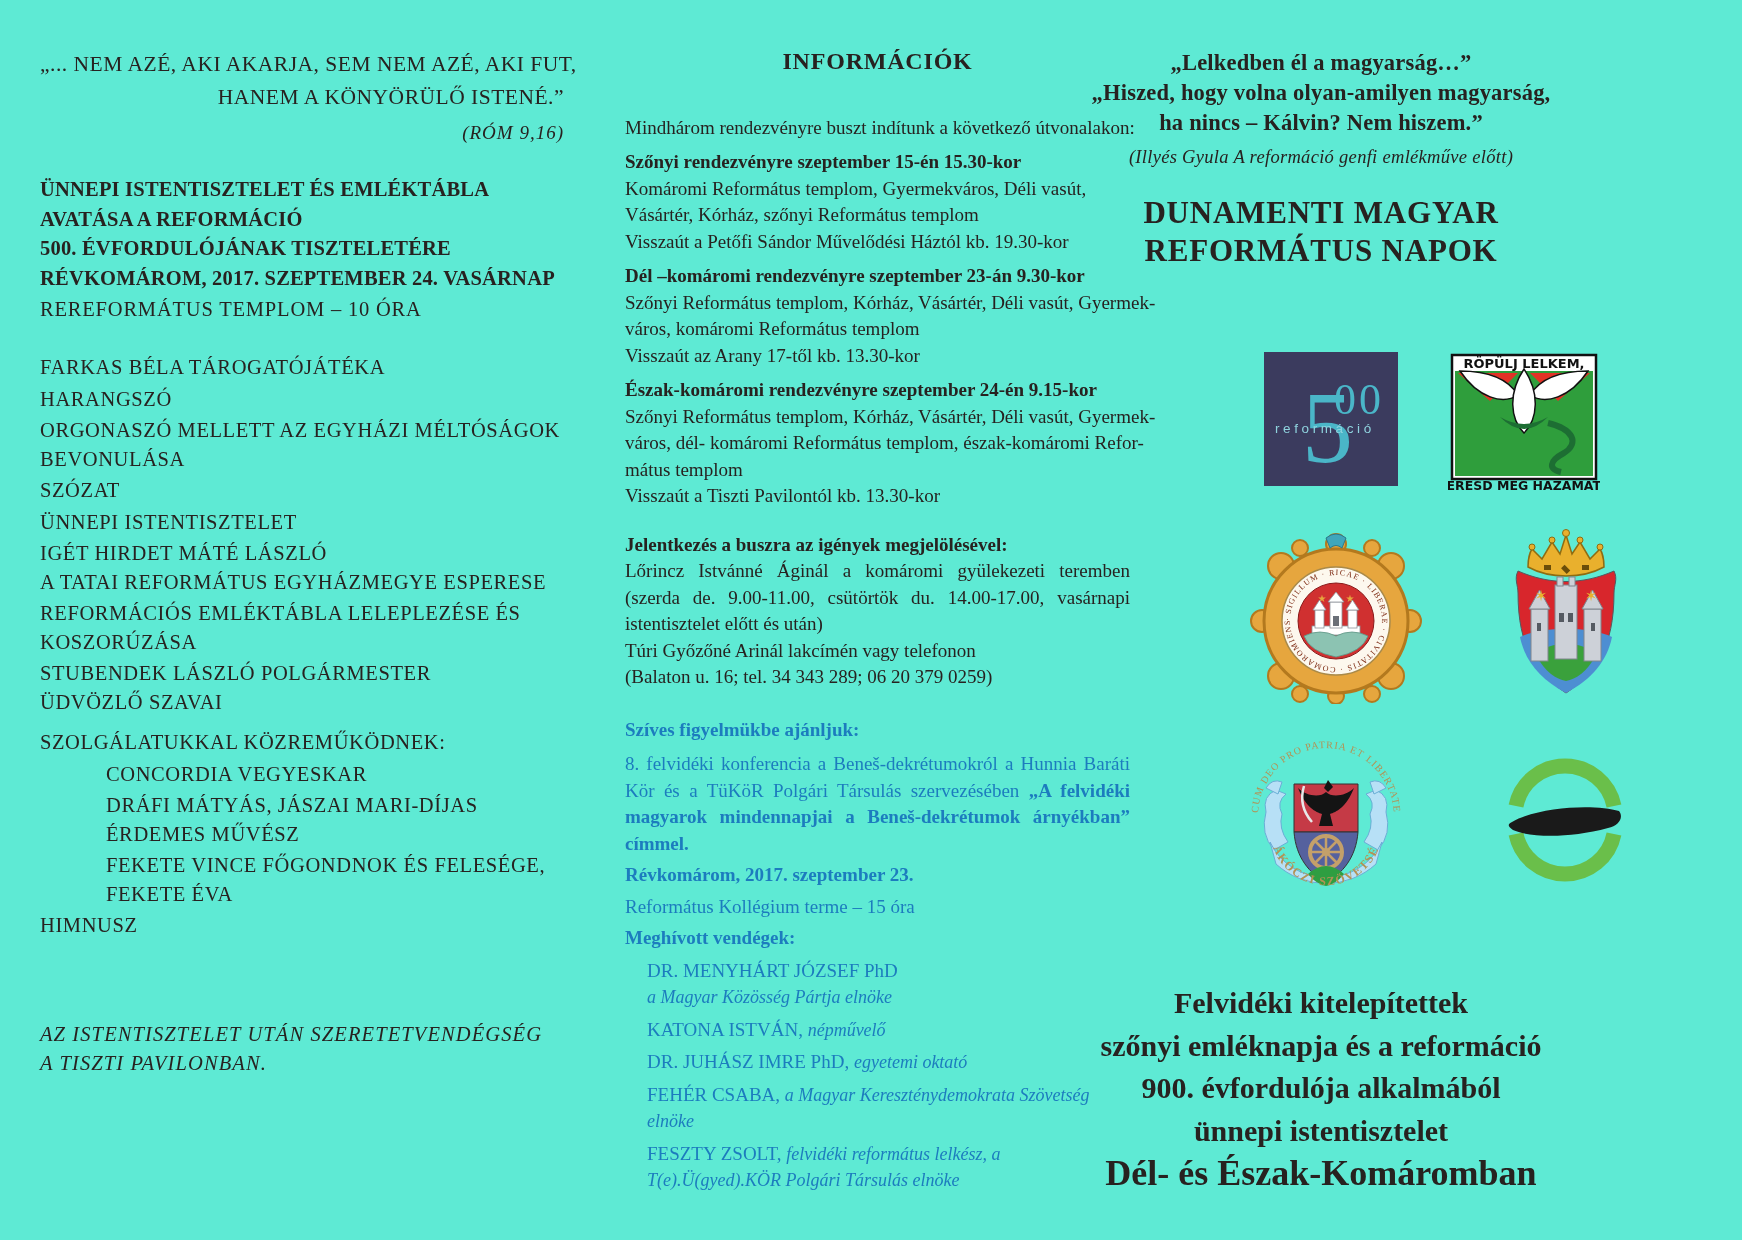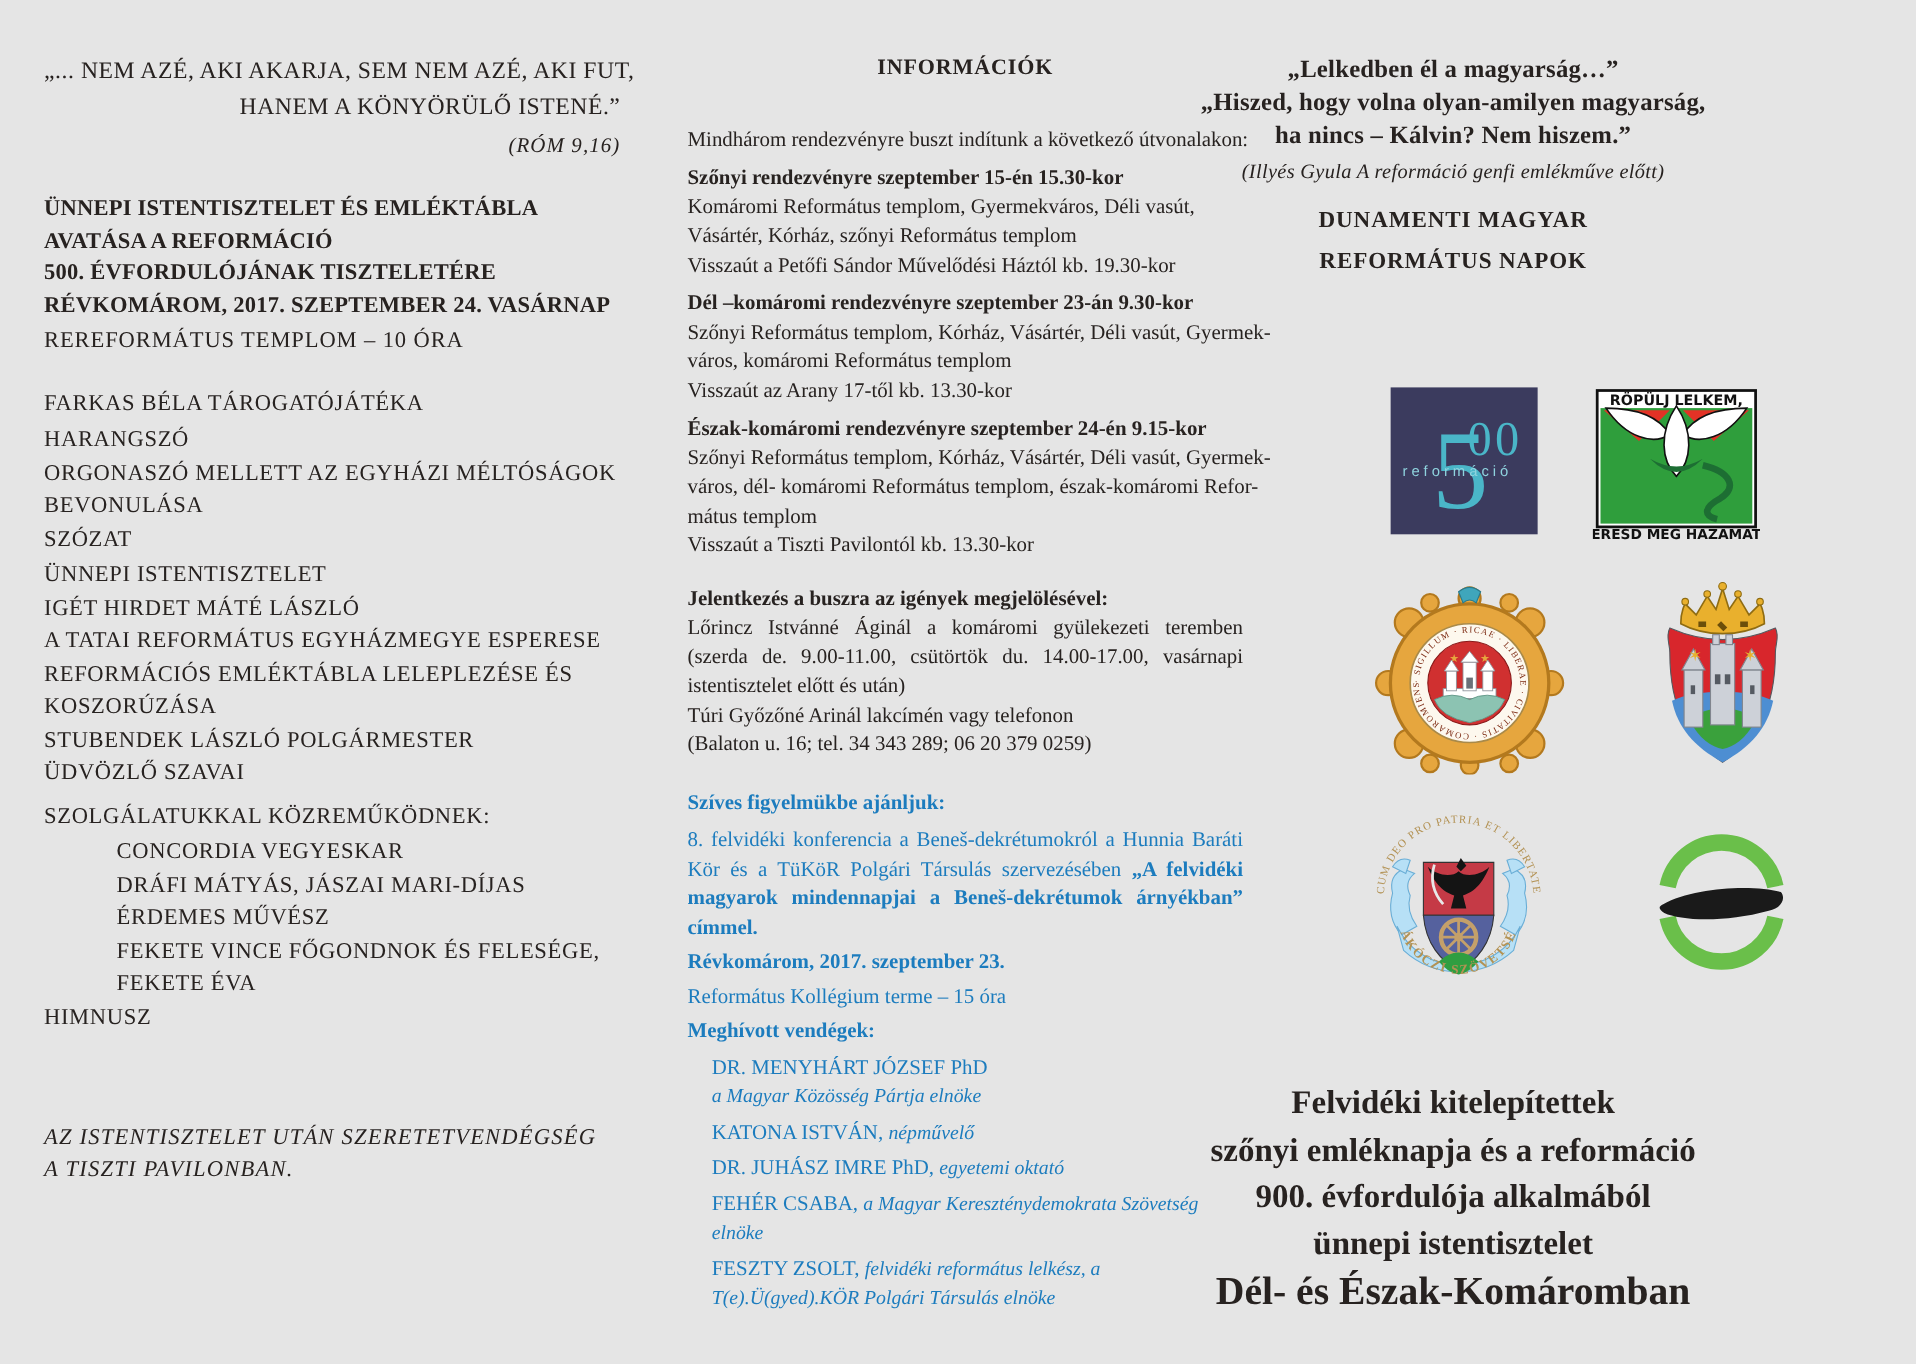--- a/index.html
+++ b/index.html
@@ -1,16 +1,16 @@
 <!DOCTYPE html>
 <html><head>
 <meta charset="utf-8">
 <style>
   html,body{margin:0;padding:0;background:#ffffff;}
-  .page{position:relative;width:1742px;height:1240px;background:#e5e5e5;overflow:hidden;
+  .page{position:relative;width:1742px;height:1240px;background:#5eead4;overflow:hidden;
         font-family:"Liberation Serif",serif;color:#272220;}
   .col{position:absolute;top:48px;}
   #col-left{left:40px;width:524px;}
   #col-mid{left:625px;width:505px;font-size:19px;line-height:26.5px;}
   #col-right{left:1032px;width:578px;text-align:center;}
   p{margin:0;}
   .nw{white-space:nowrap;}
   .bold{font-weight:bold;}
   .blue{color:#1c7cbe;}
   .just{text-align:justify;}
@@ -21,34 +21,34 @@
   .lhead{margin-top:26px;font-weight:bold;font-size:20.5px;line-height:29.5px;letter-spacing:0.2px;}
   .lvenue{font-size:20.5px;letter-spacing:0.8px;margin-top:2px;line-height:29px;}
   .lprog{margin-top:29px;font-size:20.5px;letter-spacing:0.6px;}
   .lprog p{line-height:28.5px;}
   .lprog p.gs{margin-top:3px;}
   .mt12{margin-top:12px !important;}
   .ind{padding-left:66px;}
   .lclosing{margin-top:80px;font-style:italic;font-size:20.5px;letter-spacing:1.1px;line-height:29px;}
 
   
-  .m-title{text-align:center;font-weight:bold;font-size:20px;letter-spacing:0.8px;margin-bottom:40px;}
+  .m-title{text-align:center;font-weight:bold;font-size:24px;letter-spacing:0.8px;margin-bottom:40px;}
   .route-h{font-weight:bold;margin-top:8px;}
   .mt22{margin-top:22px;}
   .mt26{margin-top:26px;}
   .mt8{margin-top:8px;}
   .mt5{margin-top:5px;}
   .g{padding-left:22px;margin-top:6px;}
   .grole{font-style:italic;font-size:18px;line-height:23px;}
   .blockrole .gname{display:block;}
 
   
   .r-quote{font-weight:bold;font-size:22.5px;line-height:30px;letter-spacing:0.2px;}
   .r-attr{font-style:italic;font-size:18.5px;margin-top:9px;letter-spacing:0.3px;}
-  .r-title{font-weight:bold;font-size:21px;line-height:38px;letter-spacing:0.8px;margin-top:12px;}
+  .r-title{font-weight:bold;font-size:31px;line-height:38px;letter-spacing:0.8px;margin-top:26px;}
   .r-bottom{position:absolute;left:0;top:934px;width:100%;font-weight:bold;font-size:30px;line-height:42.5px;}
   .r-bottom .sm{font-size:36px;text-align:center;}
 
   .logo{position:absolute;}
   #logo-500{left:1264px;top:352px;}
   #logo-bird{left:1448px;top:341px;}
   #logo-seal{left:1238px;top:526px;}
   #logo-shield{left:1502px;top:527px;}
   #logo-rakoczi{left:1236px;top:724px;}
   #logo-ring{left:1500px;top:748px;}

